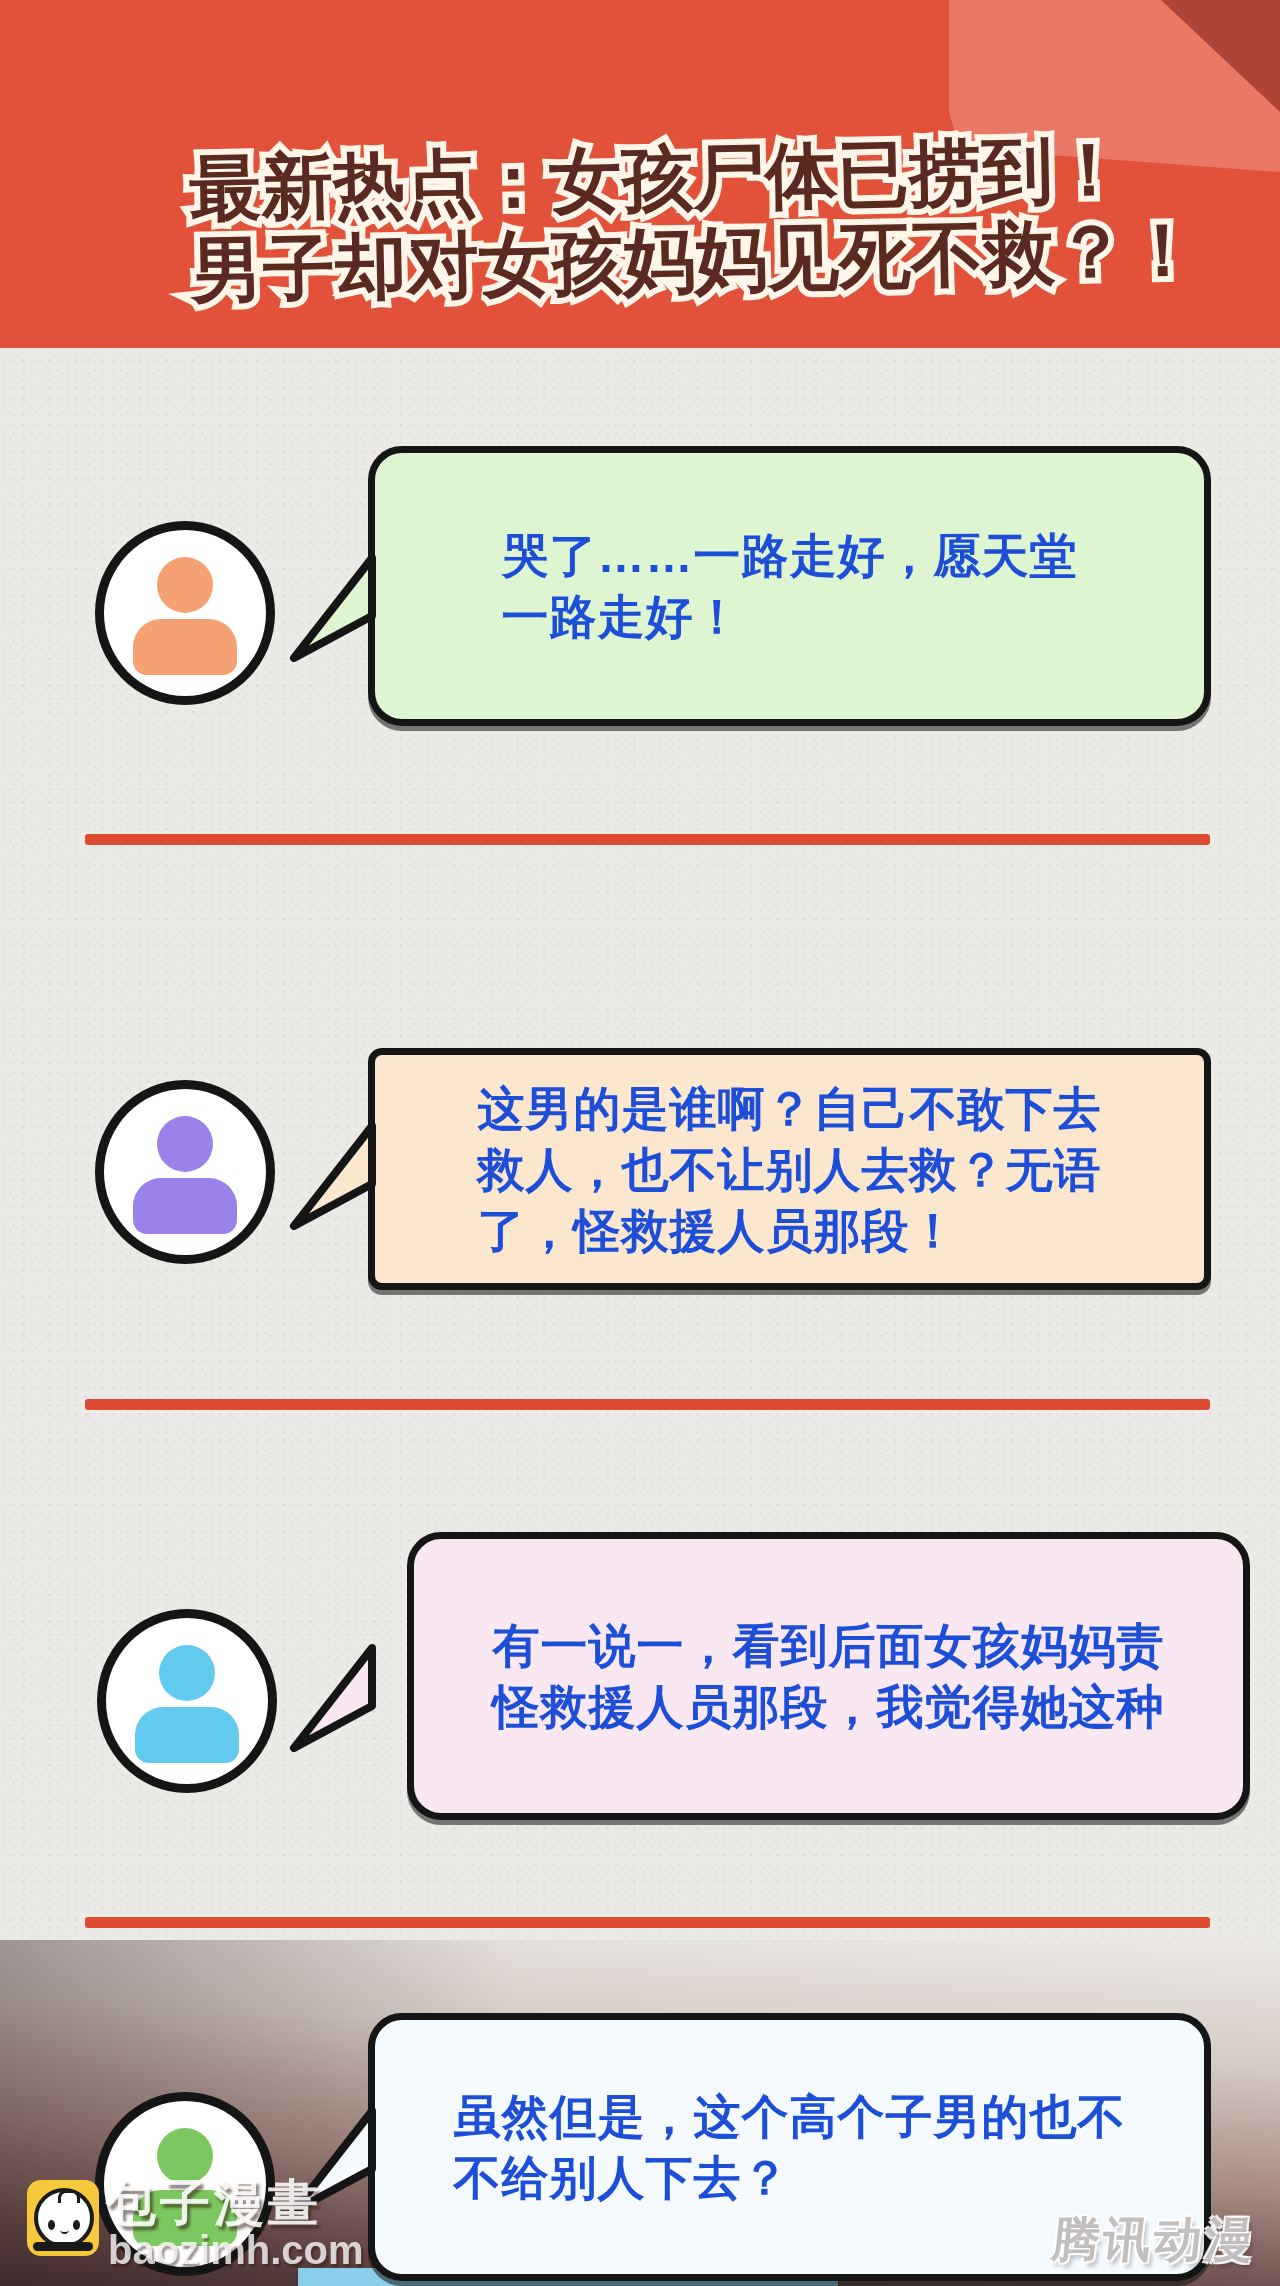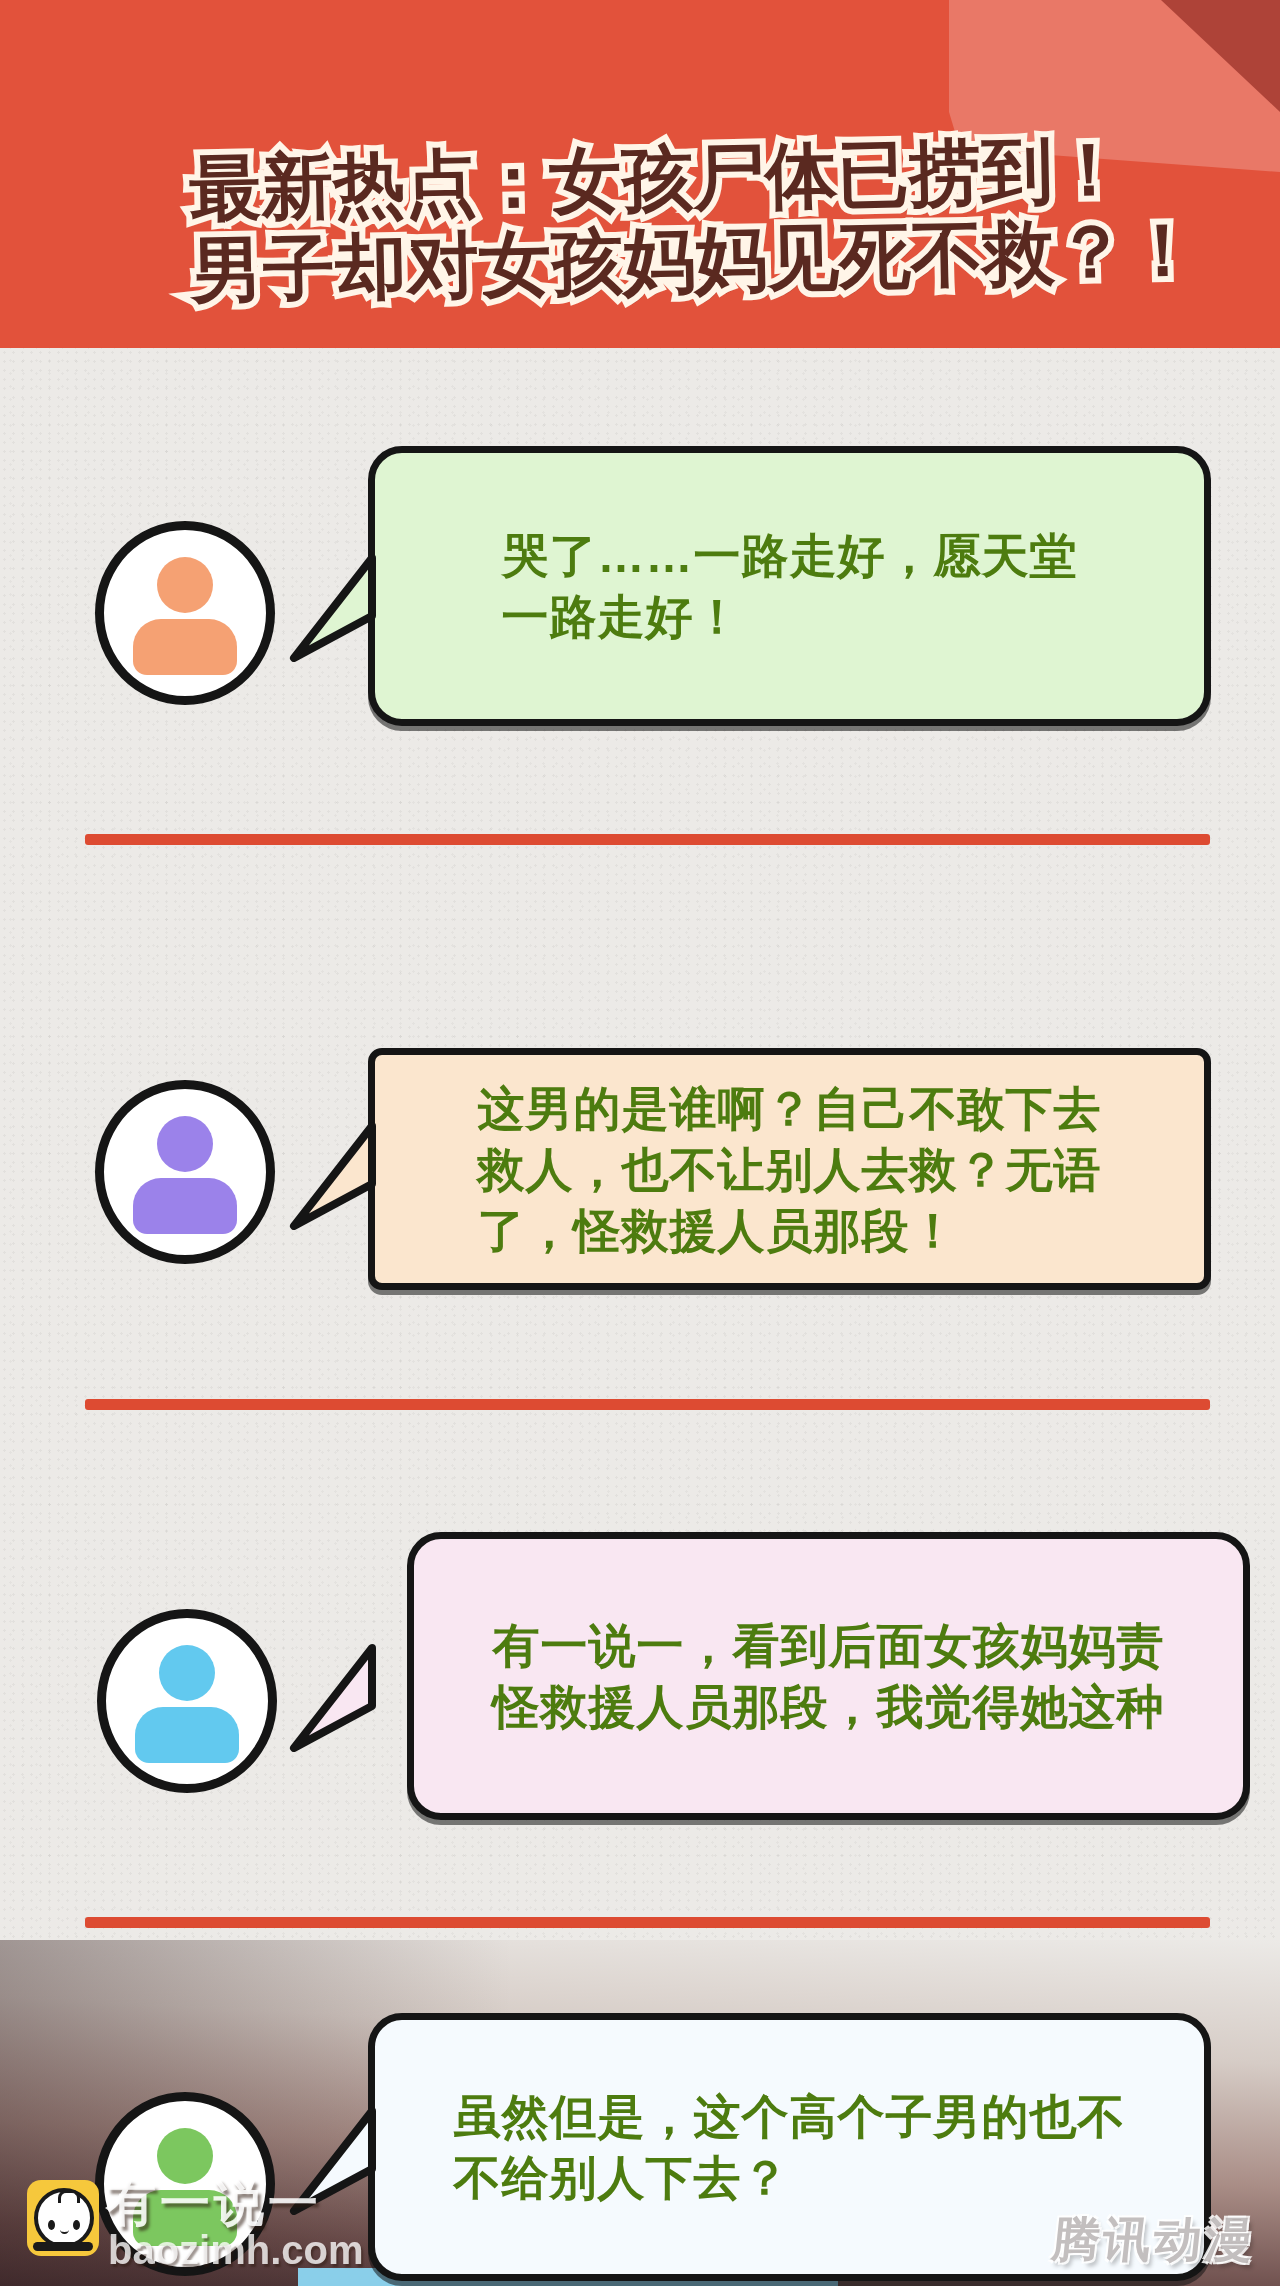--- a/index.html
+++ b/index.html
@@ -56,21 +56,21 @@
   .a1 .head,.a1 .torso{background:#F5A173;}
   .a2 .head,.a2 .torso{background:#9B82EA;}
   .a3 .head,.a3 .torso{background:#62C9EF;}
   .a4 .head,.a4 .torso{background:#7CC75F;}
 
   
   .bubble{position:absolute;left:368px;width:843px;border:7px solid #151515;border-radius:34px;
     display:flex;flex-direction:column;justify-content:center;
     box-shadow:0 5px 0 rgba(20,20,20,.55);box-sizing:border-box;}
   .bubble .txt{width:max-content;margin:0 auto;text-align:left;}
-  .bubble .line{font-size:47px;line-height:61px;font-weight:700;color:#4d7c0f;letter-spacing:1px;white-space:nowrap;}
+  .bubble .line{font-size:47px;line-height:61px;font-weight:700;color:#1d4ed8;letter-spacing:1px;white-space:nowrap;}
   .b1{top:446px;height:280px;background:#DFF5D2;}
   .b2{top:1048px;height:242px;background:#FBE6CE;border-radius:14px;}
   .b3{top:1532px;height:288px;background:#F9E7F2;margin-left:39px;}
   .b4{top:2013px;height:268px;background:#F5FAFE;z-index:2;}
 
   .tail{position:absolute;left:284px;width:92px;height:112px;z-index:3;}
   .t1{top:552px;} .t2{top:1120px;} .t3{top:1642px;} .t4{top:2105px;}
 
   
   .baozi{position:absolute;left:0;top:2170px;z-index:6;}
@@ -198,19 +198,19 @@
   <div class="baozi">
     <div class="bun">
       <div class="bun-face">
         <div class="bun-knot"></div>
         <div class="bun-eye l"></div>
         <div class="bun-eye r"></div>
         <div class="bun-mouth"></div>
       </div>
       <div class="bun-base"></div>
     </div>
-    <div class="baozi-name">有一说一</div>
+    <div class="baozi-name">包子漫畫</div>
     <div class="baozi-site">baozimh.com</div>
   </div>
 
   <div class="tencent">腾讯动漫</div>
 
 </div>
 
 </body></html>

